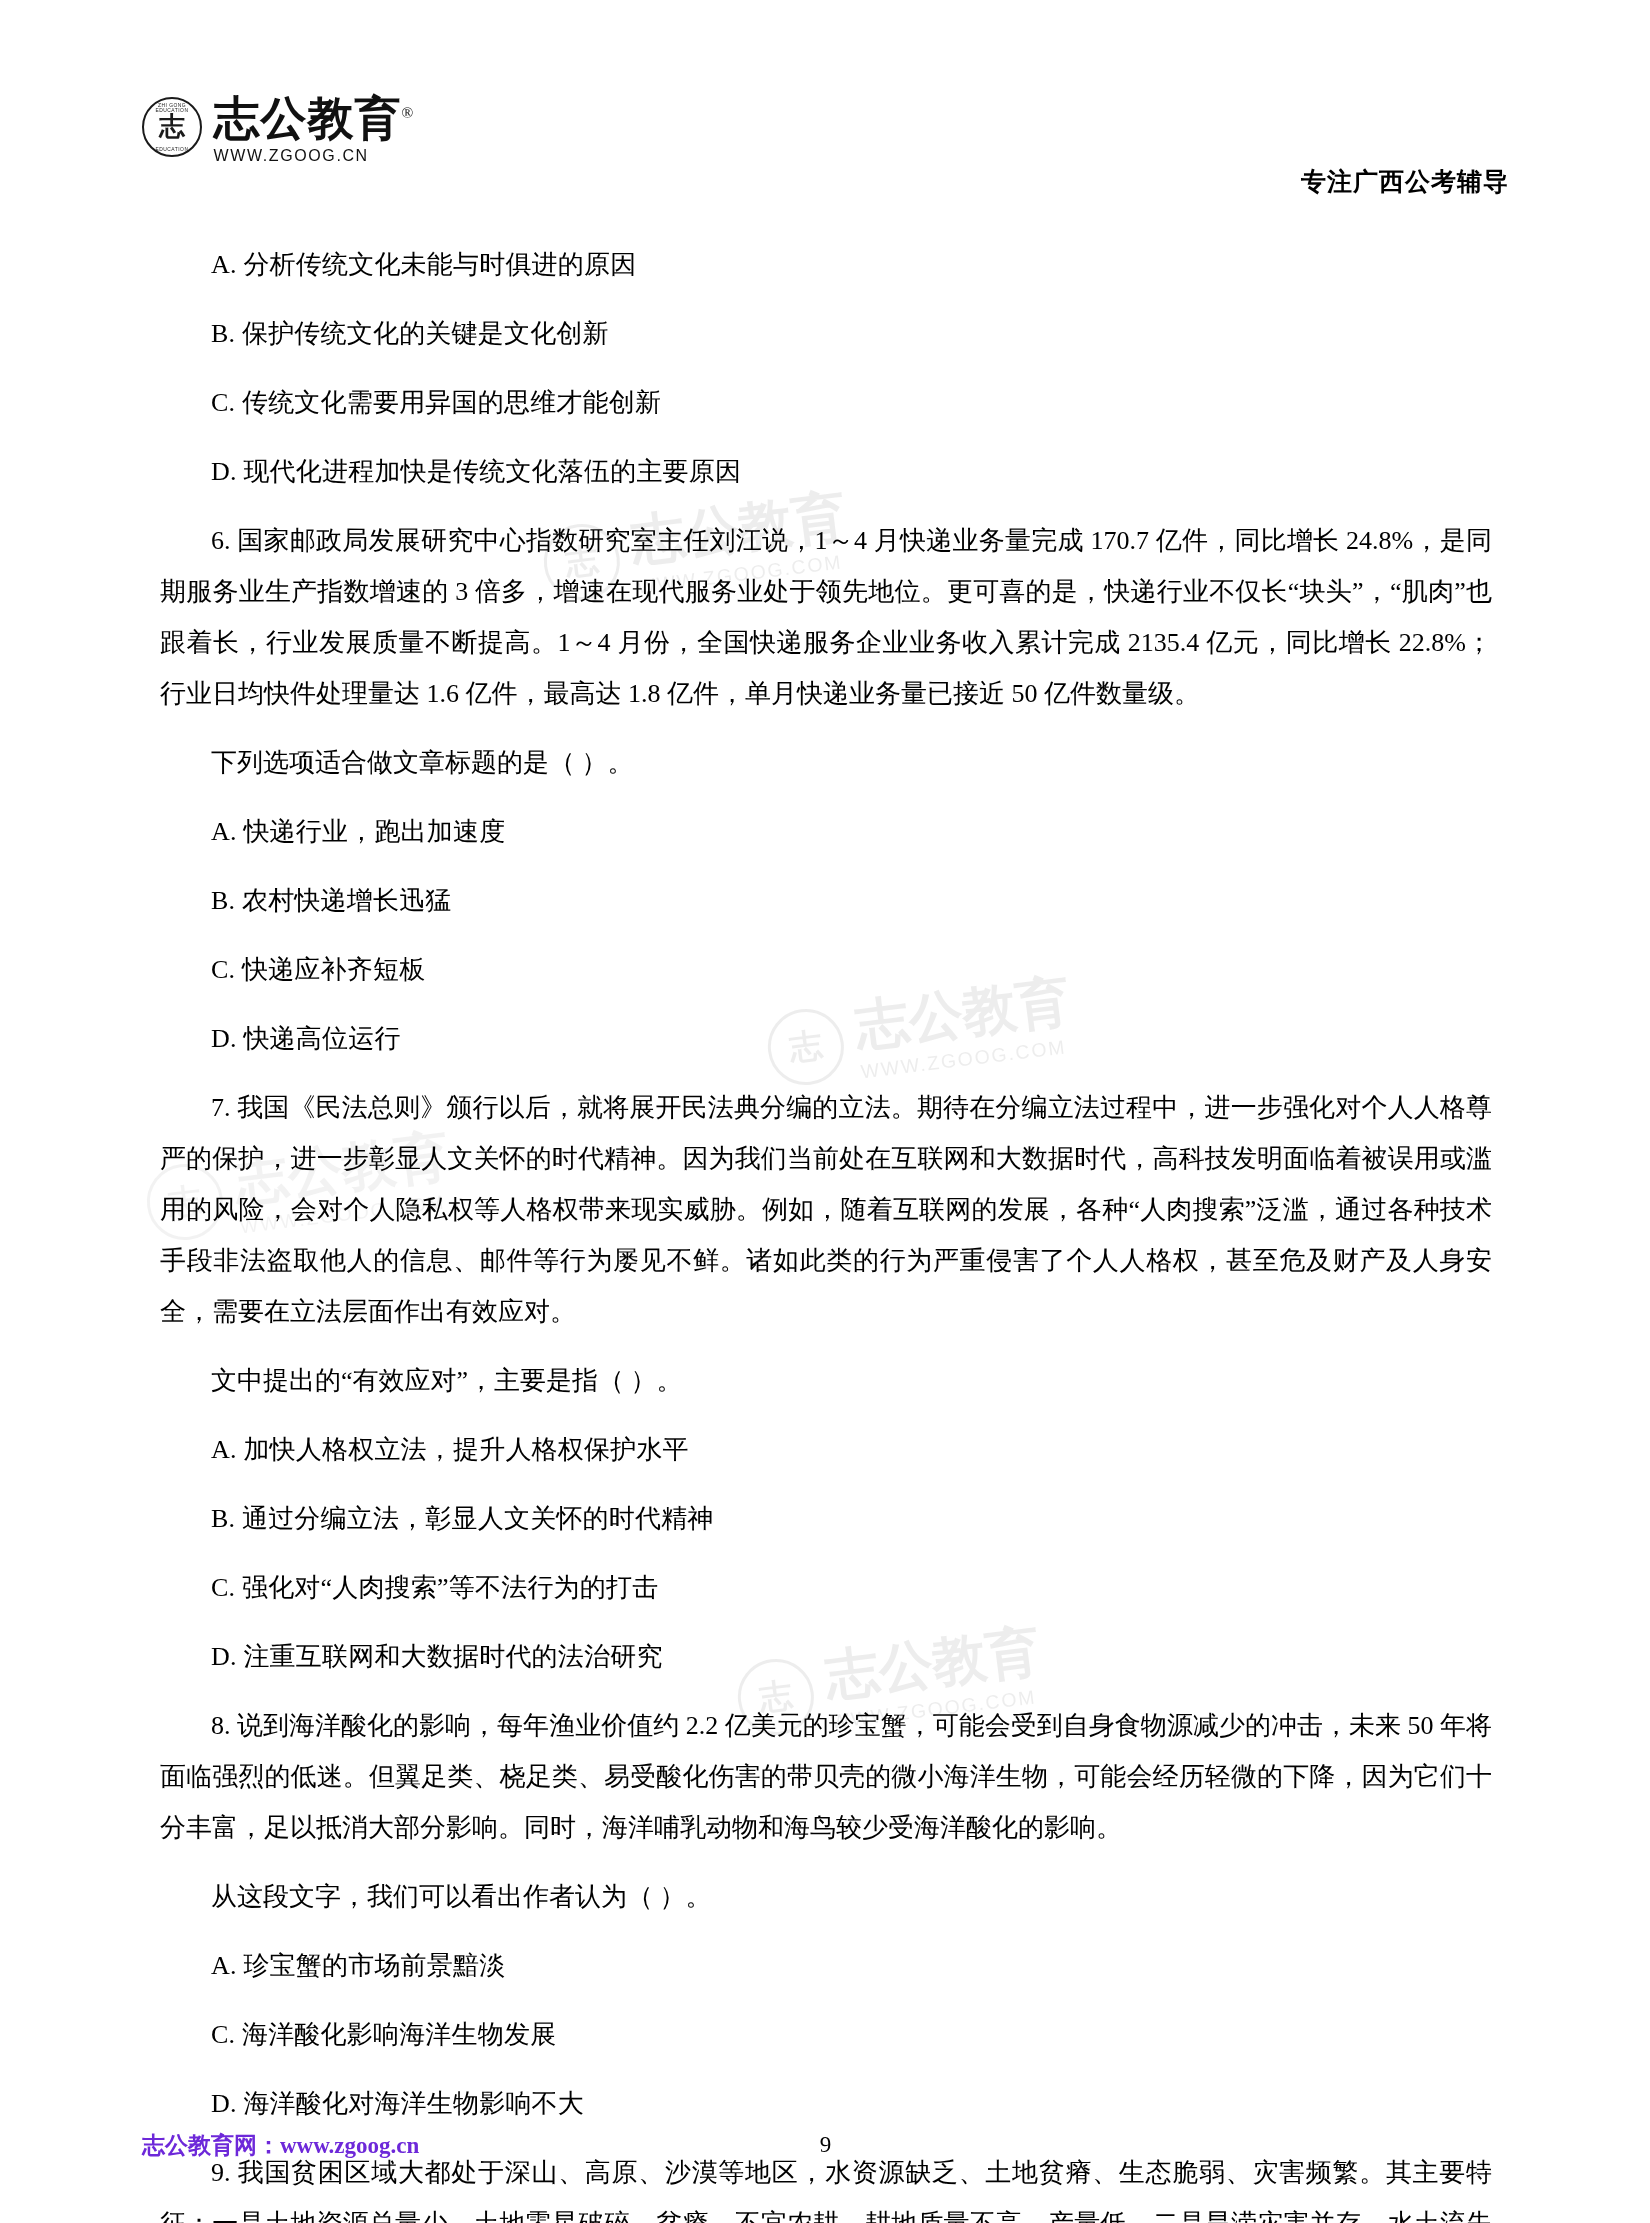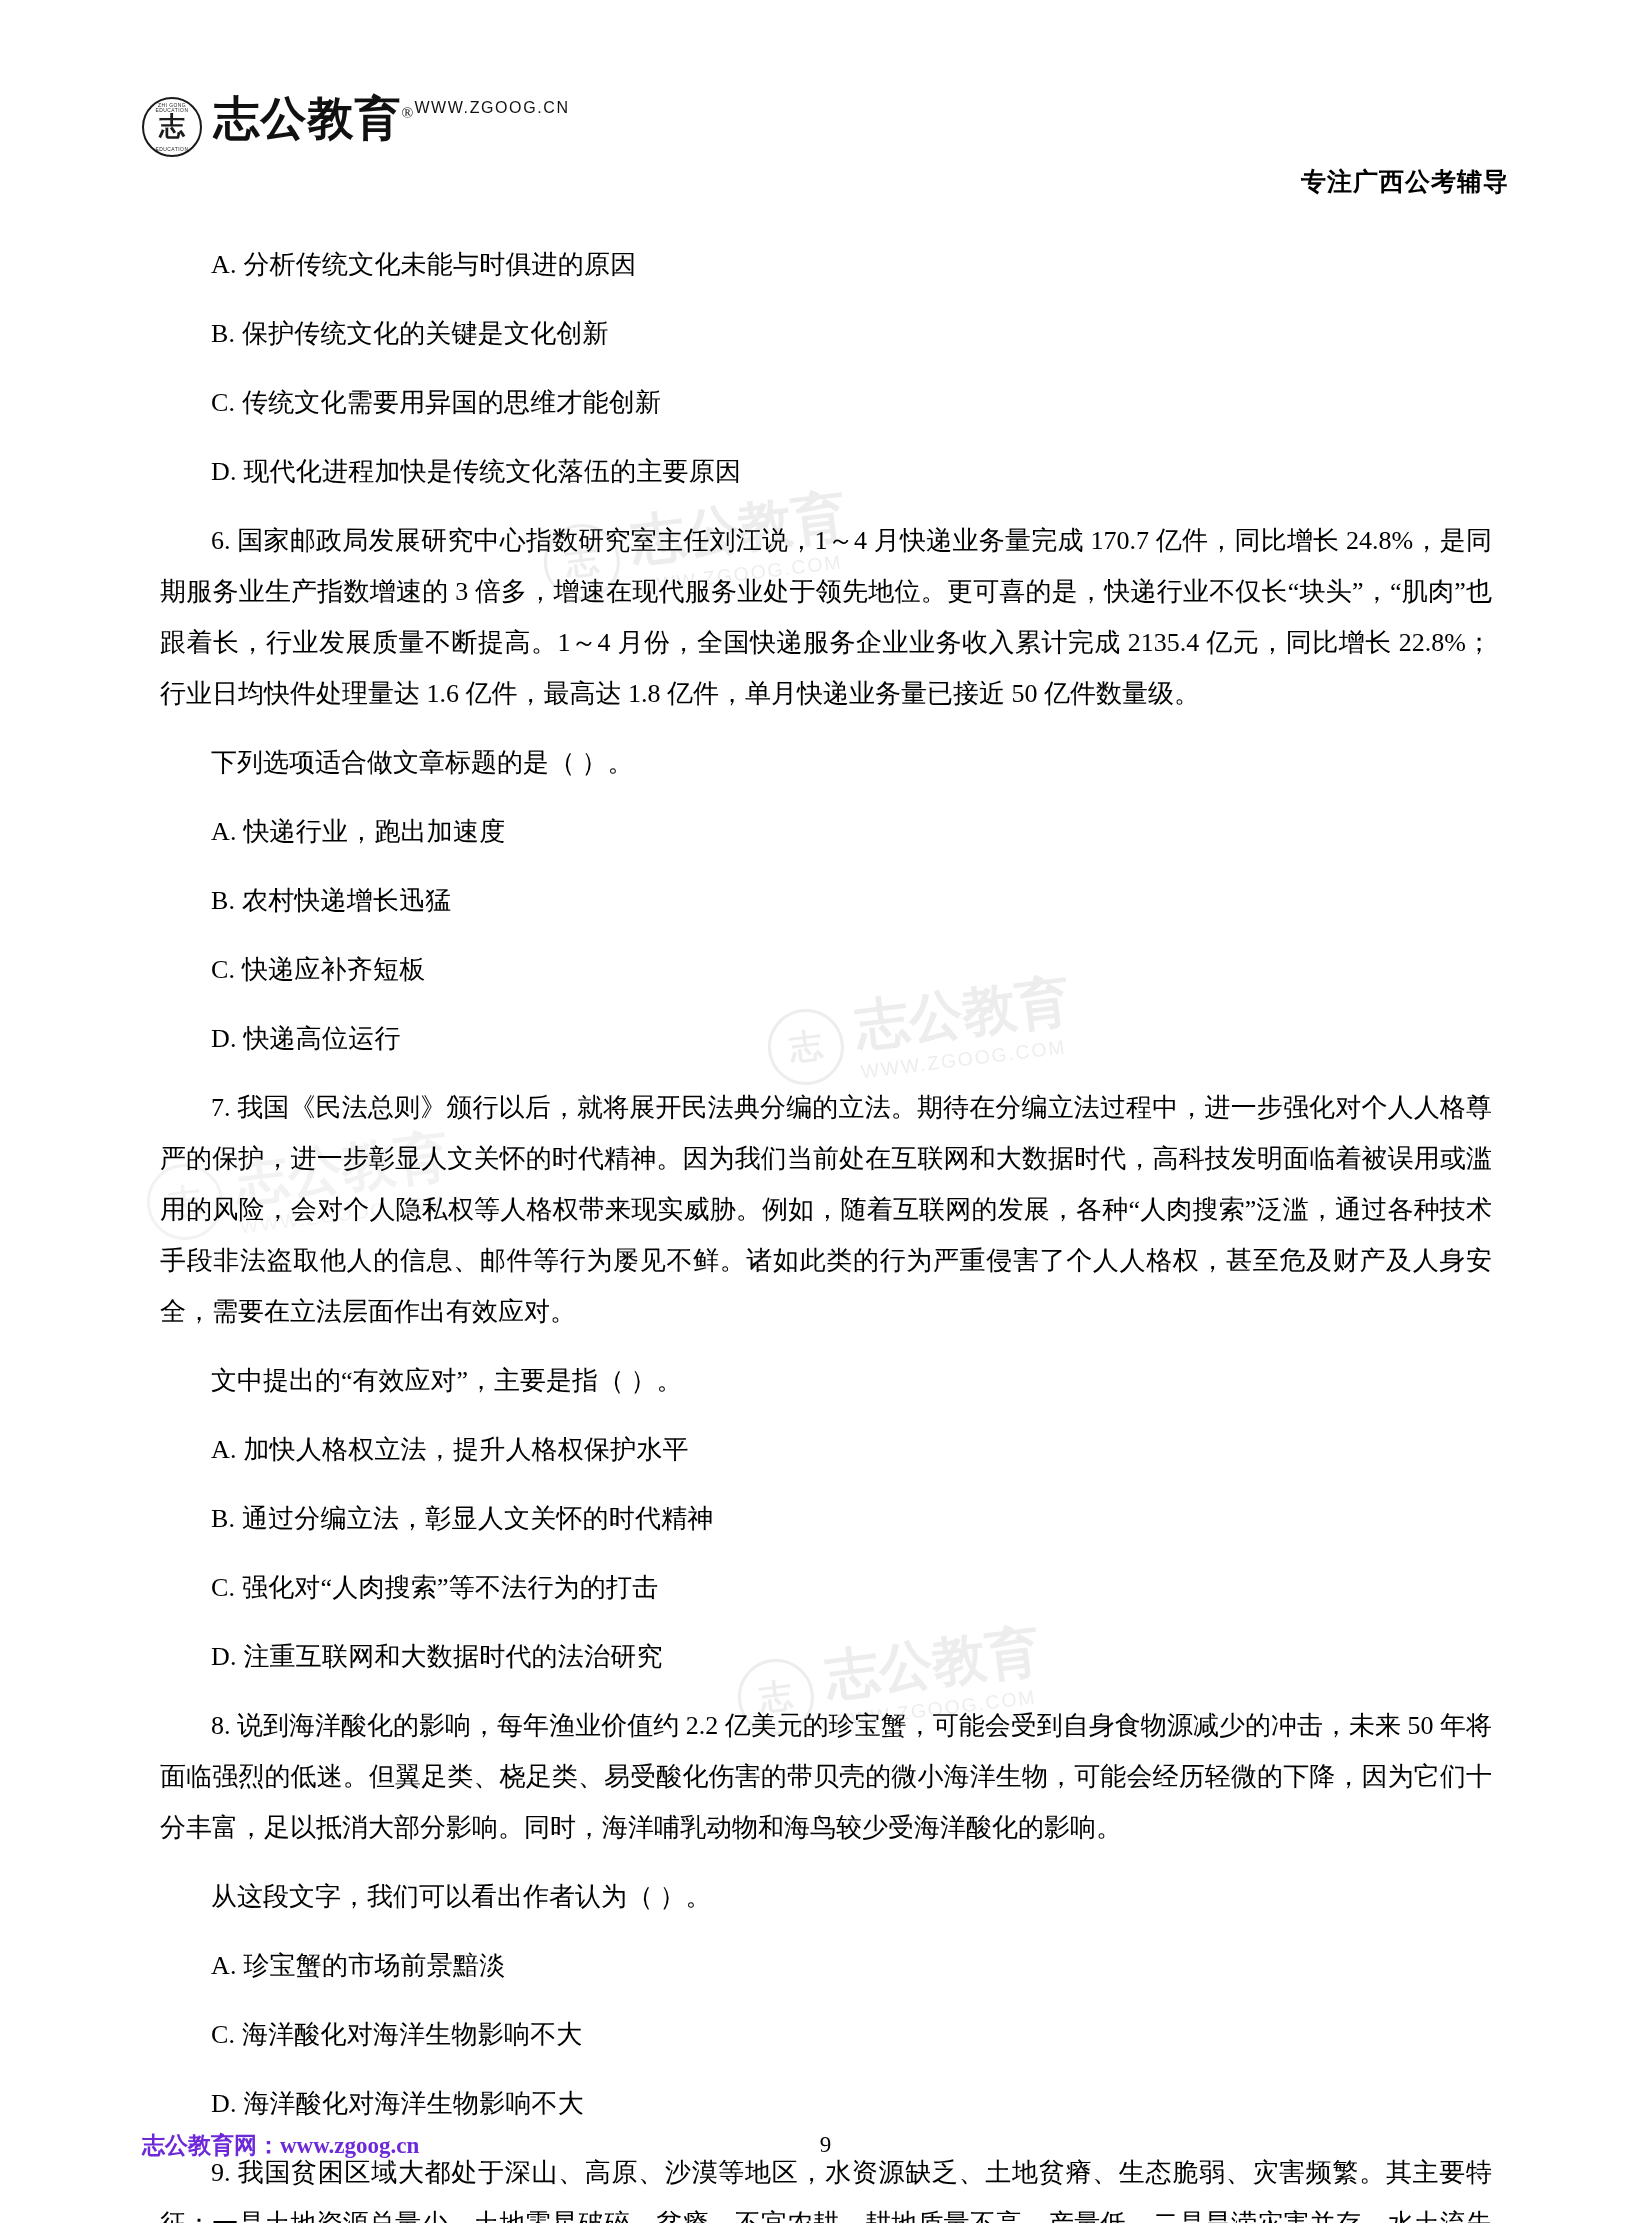--- a/index.html
+++ b/index.html
@@ -66,20 +66,21 @@
     letter-spacing: 0.5px;
     color: #1a1a1a;
     font-family: "Liberation Sans", sans-serif;
   }
   .logo-seal .seal-arc-top { top: 3.9px; }
   .logo-seal .seal-arc-bottom { bottom: 2.9px; }
 
   .logo-text-wrap {
     margin-left: 11.6px;
     display: flex;
+    flex-direction: column;
   }
   .logo-name {
     font-family: "Liberation Serif", serif;
     font-size: 46px;
     font-weight: bold;
     line-height: 1.05;
     letter-spacing: 1px;
     color: #111111;
     white-space: nowrap;
   }
@@ -286,21 +287,21 @@
     <p class="choice">D. 快递高位运行</p>
     <p class="para">7. 我国《民法总则》颁行以后，就将展开民法典分编的立法。期待在分编立法过程中，进一步强化对个人人格尊严的保护，进一步彰显人文关怀的时代精神。因为我们当前处在互联网和大数据时代，高科技发明面临着被误用或滥用的风险，会对个人隐私权等人格权带来现实威胁。例如，随着互联网的发展，各种“人肉搜索”泛滥，通过各种技术手段非法盗取他人的信息、邮件等行为屡见不鲜。诸如此类的行为严重侵害了个人人格权，甚至危及财产及人身安全，需要在立法层面作出有效应对。</p>
     <p class="question-stem">文中提出的“有效应对”，主要是指（        ）。</p>
     <p class="choice">A. 加快人格权立法，提升人格权保护水平</p>
     <p class="choice">B. 通过分编立法，彰显人文关怀的时代精神</p>
     <p class="choice">C. 强化对“人肉搜索”等不法行为的打击</p>
     <p class="choice">D. 注重互联网和大数据时代的法治研究</p>
     <p class="para">8. 说到海洋酸化的影响，每年渔业价值约 2.2 亿美元的珍宝蟹，可能会受到自身食物源减少的冲击，未来 50 年将面临强烈的低迷。但翼足类、桡足类、易受酸化伤害的带贝壳的微小海洋生物，可能会经历轻微的下降，因为它们十分丰富，足以抵消大部分影响。同时，海洋哺乳动物和海鸟较少受海洋酸化的影响。</p>
     <p class="question-stem">从这段文字，我们可以看出作者认为（        ）。</p>
     <p class="choice">A. 珍宝蟹的市场前景黯淡</p>
-    <p class="choice">C. 海洋酸化对海洋生物影响不大</p>
+    <p class="choice">C. 海洋酸化影响海洋生物发展</p>
     <p class="choice">D. 海洋酸化对海洋生物影响不大</p>
     <p class="para">9. 我国贫困区域大都处于深山、高原、沙漠等地区，水资源缺乏、土地贫瘠、生态脆弱、灾害频繁。其主要特征：一是土地资源总量少，土地零星破碎、贫瘠，不宜农耕，耕地质量不高，产量低。二是旱涝灾害并存、水土流失和石漠化严重，风灾、雨雪冰冻、滑坡、泥石流、农业病虫害等时有发生。三是贫困地区大多数</p>
   </div>
 
   <div class="footer">
     <div class="footer-left"><span>志公教育网：</span><span class="url">www.zgoog.cn</span></div>
     <div class="footer-page">9</div>
   </div>
 
 </div>

